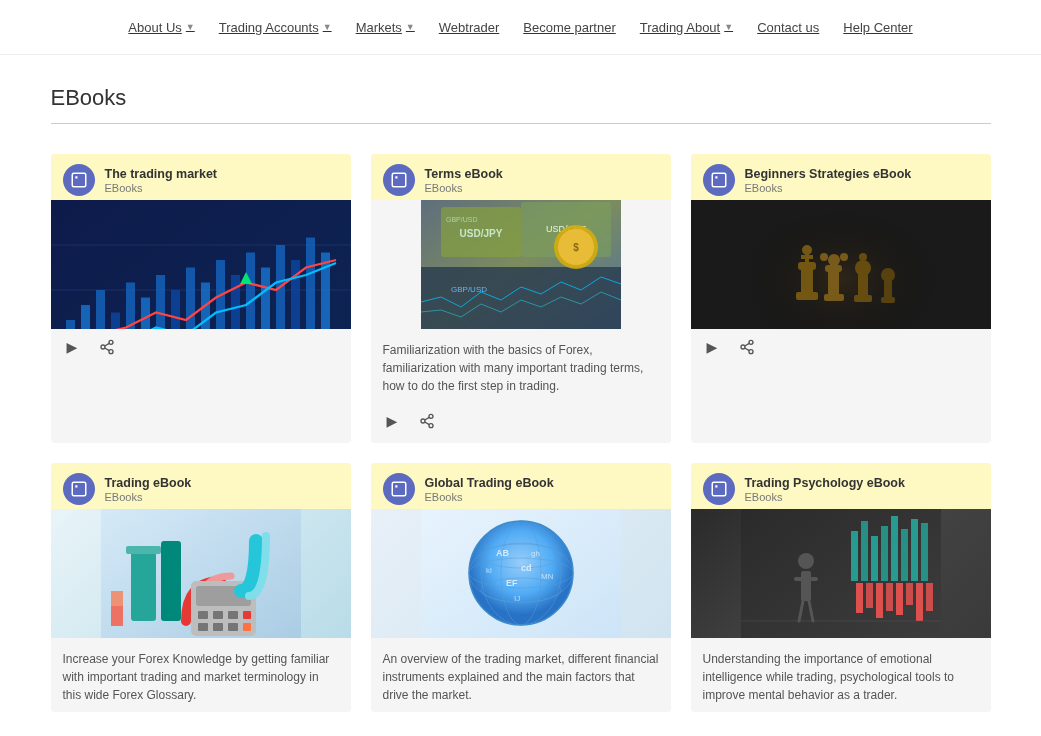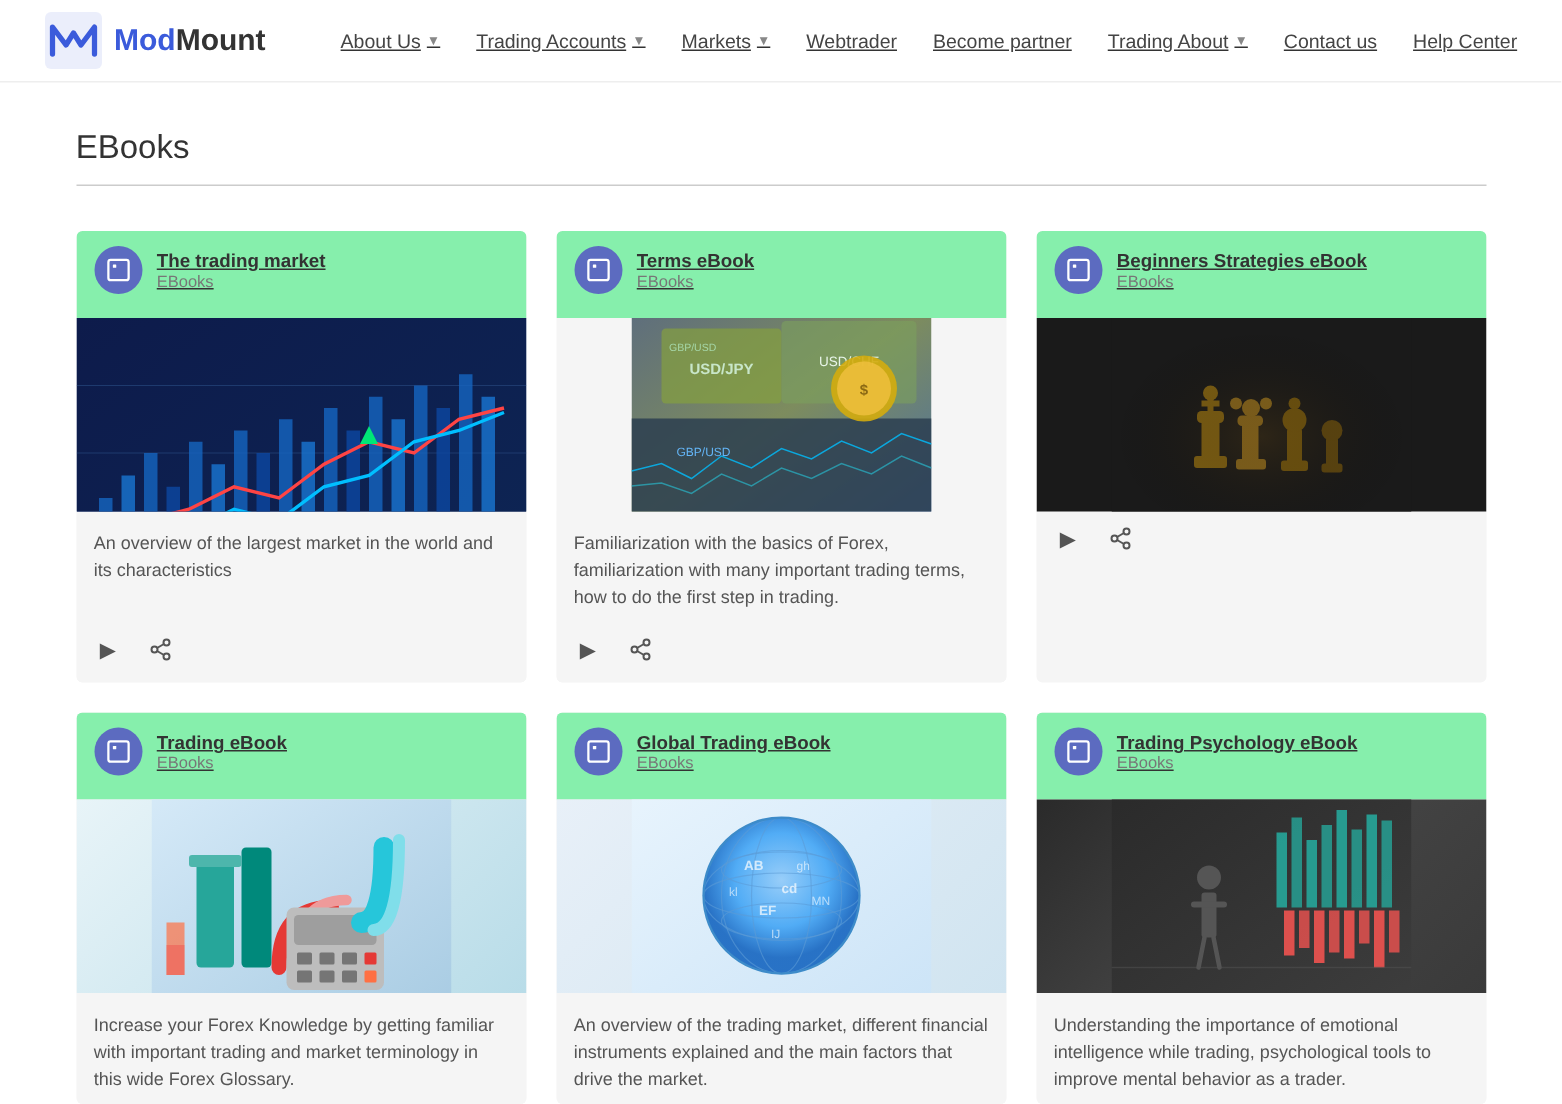--- a/index.html
+++ b/index.html
@@ -84,23 +84,22 @@
     .card {
       background: #f5f5f5;
       border-radius: 4px;
       overflow: hidden;
       display: flex;
       flex-direction: column;
     }
     .card-header {
       display: flex;
       align-items: center;
-      padding: 10px 12px 16px;
-      background: #86efac;
-      text-decoration: underline;
+      padding: 10px 12px 4px;
+      background: #fef9c3;
     }
     .card-icon {
       width: 32px;
       height: 32px;
       border-radius: 50%;
       background: #5c6bc0;
       display: flex;
       align-items: center;
       justify-content: center;
       margin-right: 10px;
@@ -199,27 +198,20 @@
       bottom: 0;
       left: 0;
       right: 0;
       top: 0;
     }
   </style>
 </head>
 <body>
 
 <header class="header">
-  <a class="logo" href="#">
-    <svg class="logo-icon" viewBox="0 0 38 38" xmlns="http://www.w3.org/2000/svg">
-      <rect width="38" height="38" rx="4" fill="#3b5bdb" opacity="0.1"></rect>
-      <path d="M5 28 L5 10 L14 22 L19 14 L24 22 L33 10 L33 28" stroke="#3b5bdb" stroke-width="3.5" fill="none" stroke-linejoin="round" stroke-linecap="round"></path>
-    </svg>
-    <span class="logo-text"><span>Mod</span><span style="color:#333">Mount</span></span>
-  </a>
   <nav>
     <div class="nav-item">
       <span>About Us</span>
         <span class="nav-arrow">▼</span>
     </div>
     <div class="nav-item">
       <span>Trading Accounts</span>
         <span class="nav-arrow">▼</span>
     </div>
     <div class="nav-item">
@@ -301,23 +293,20 @@
           <polyline points="10,100 30,90 50,85 70,75 90,80 110,65 130,55 150,60 170,45 190,40" stroke="#ff4444" stroke-width="1.5" fill="none"></polyline>
 
           <polyline points="10,110 30,100 50,95 70,85 90,90 110,75 130,70 150,55 170,50 190,42" stroke="#00bfff" stroke-width="1.5" fill="none"></polyline>
 
           <polygon points="130,48 126,56 134,56" fill="#00e676"></polygon>
 
           <rect x="145" y="110" width="45" height="14" fill="#1565c0" rx="2"></rect>
           <text x="167" y="121" fill="white" font-size="8" text-anchor="middle">1364.88</text>
         </svg>
       </div>
-      <div class="card-body">
-        <p class="card-description">An overview of the largest market in the world and its characteristics</p>
-      </div>
       <div class="card-footer">
         <button class="card-btn">▶</button>
         <button class="card-btn">
           <svg width="16" height="16" viewBox="0 0 24 24" fill="none" stroke="currentColor" stroke-width="2">
               <circle cx="18" cy="5" r="3"></circle>
               <circle cx="6" cy="12" r="3"></circle>
               <circle cx="18" cy="19" r="3"></circle>
               <line x1="8.59" y1="13.51" x2="15.42" y2="17.49"></line>
               <line x1="15.41" y1="6.51" x2="8.59" y2="10.49"></line>
             </svg>

